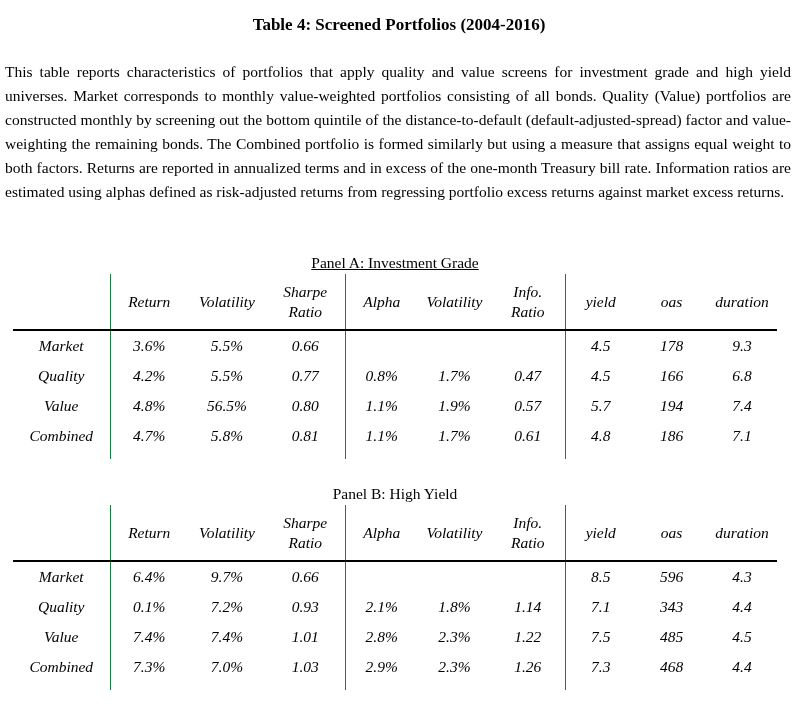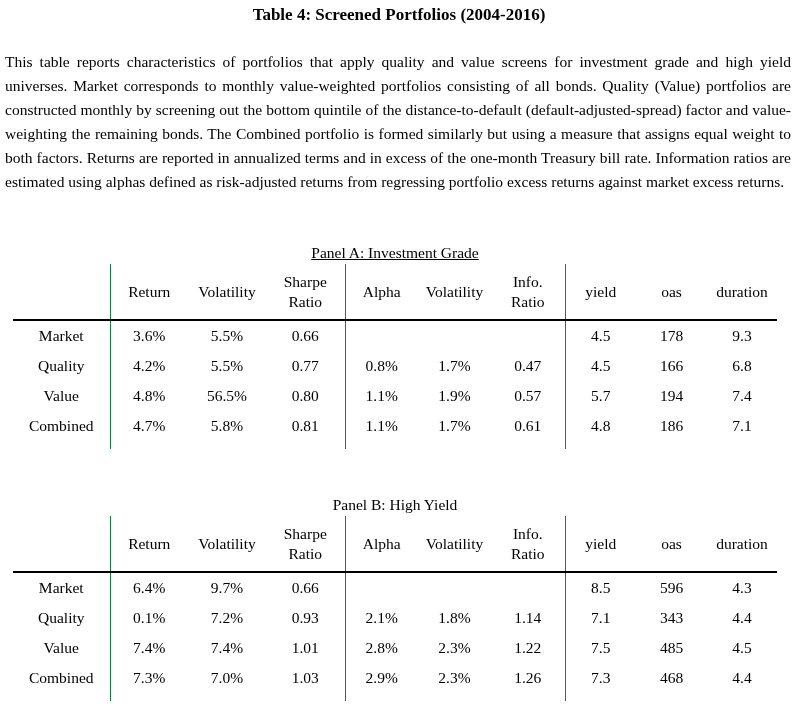--- a/index.html
+++ b/index.html
@@ -6,48 +6,49 @@
     margin: 0;
     padding: 0;
     width: 798px;
     height: 722px;
     overflow: hidden;
     background: #ffffff;
     color: #000000;
     font-family: "Liberation Serif", serif;
   }
   .doc-title {
-    padding-top: 5px;
+    padding-top: 15px;
     font-size: 17px;
     font-weight: bold;
     text-align: center;
     line-height: 20px;
   }
   .description {
     margin: 25px 7px 0 5px;
     font-size: 15.5px;
     line-height: 24px;
     text-align: justify;
   }
   .panel-title {
     width: 764px;
     margin-left: 13px;
     text-align: center;
     font-size: 15.5px;
     line-height: 19px;
   }
   .panel-title.pa { margin-top: 49px; text-decoration: underline; }
-  .panel-title.pb { margin-top: 46px; }
+  .panel-title.pb { margin-top: 25px; }
   table.pt {
     border-collapse: collapse;
     table-layout: fixed;
     width: 764px;
     margin-left: 13px;
     margin-top: 2px;
     font-size: 15.5px;
+    font-style: italic;
   }
   .pt th, .pt td {
     padding: 0;
     text-align: center;
     font-weight: normal;
     vertical-align: middle;
     overflow: hidden;
   }
   .pt thead th {
     height: 55px;

